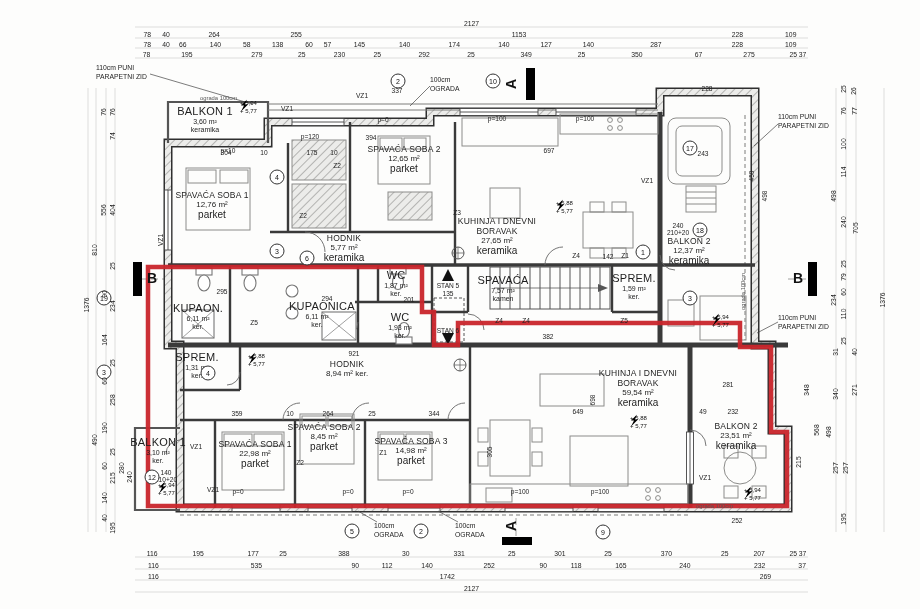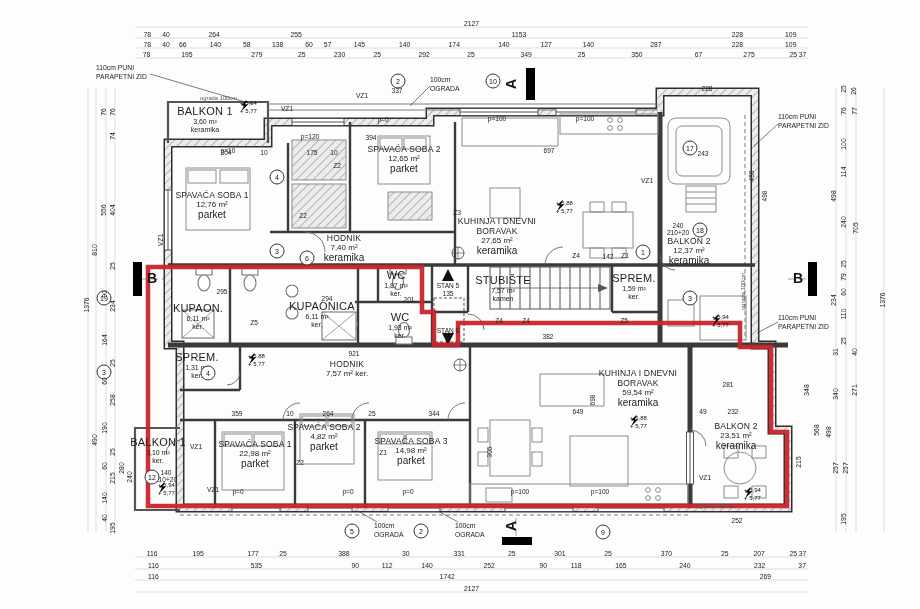--- a/index.html
+++ b/index.html
@@ -233,35 +233,35 @@
         <div class="ar">12,76 m²</div>
         <div class="fl">parket</div>
       </div>
       <div class="room" style="left: 404px; top: 160px;">
         <div class="nm">SPAVAĆA SOBA 2</div>
         <div class="ar">12,65 m²</div>
         <div class="fl">parket</div>
       </div>
       <div class="room" style="left: 344px; top: 249px;">
         <div class="nm">HODNIK</div>
-        <div class="ar">7,40 m²</div>
+        <div class="ar">5,77 m²</div>
         <div class="fl">keramika</div>
       </div>
       <div class="room" style="left: 497px; top: 237px;">
         <div class="nm">KUHINJA I DNEVNI BORAVAK</div>
         <div class="ar">27,65 m²</div>
         <div class="fl">keramika</div>
       </div>
       <div class="room sm" style="left: 396px; top: 284px;">
         <div class="nm">WC</div>
         <div class="ar">1,87 m²</div>
         <div class="fl">ker.</div>
       </div>
       <div class="room sm" style="left: 503px; top: 289px;">
-        <div class="nm">STUBIŠTE</div>
+        <div class="nm">SPAVAĆA</div>
         <div class="ar">7,57 m²</div>
         <div class="fl">kamen</div>
       </div>
       <div class="room sm" style="left: 634px; top: 287px;">
         <div class="nm">SPREM.</div>
         <div class="ar">1,59 m²</div>
         <div class="fl">ker.</div>
       </div>
       <div class="room" style="left: 689px; top: 252px;">
         <div class="nm">BALKON 2</div>
@@ -283,35 +283,35 @@
         <div class="ar">1,93 m²</div>
         <div class="fl">ker.</div>
       </div>
       <div class="room sm" style="left: 197px; top: 366px;">
         <div class="nm">SPREM.</div>
         <div class="ar">1,31 m²</div>
         <div class="fl">ker.</div>
       </div>
       <div class="room" style="left: 347px; top: 369px;">
         <div class="nm">HODNIK</div>
-        <div class="ar">7,57 m² ker.</div>
+        <div class="ar">8,94 m² ker.</div>
       </div>
       <div class="room sm" style="left: 158px; top: 451px;">
         <div class="nm">BALKON 1</div>
         <div class="ar">3,10 m²</div>
         <div class="fl">ker.</div>
       </div>
       <div class="room" style="left: 255px; top: 455px;">
         <div class="nm">SPAVAĆA SOBA 1</div>
         <div class="ar">22,98 m²</div>
         <div class="fl">parket</div>
       </div>
       <div class="room" style="left: 324px; top: 438px;">
         <div class="nm">SPAVAĆA SOBA 2</div>
-        <div class="ar">4,82 m²</div>
+        <div class="ar">8,45 m²</div>
         <div class="fl">parket</div>
       </div>
       <div class="room" style="left: 411px; top: 452px;">
         <div class="nm">SPAVAĆA SOBA 3</div>
         <div class="ar">14,98 m²</div>
         <div class="fl">parket</div>
       </div>
       <div class="room" style="left: 638px; top: 389px;">
         <div class="nm">KUHINJA I DNEVNI BORAVAK</div>
         <div class="ar">59,54 m²</div>

